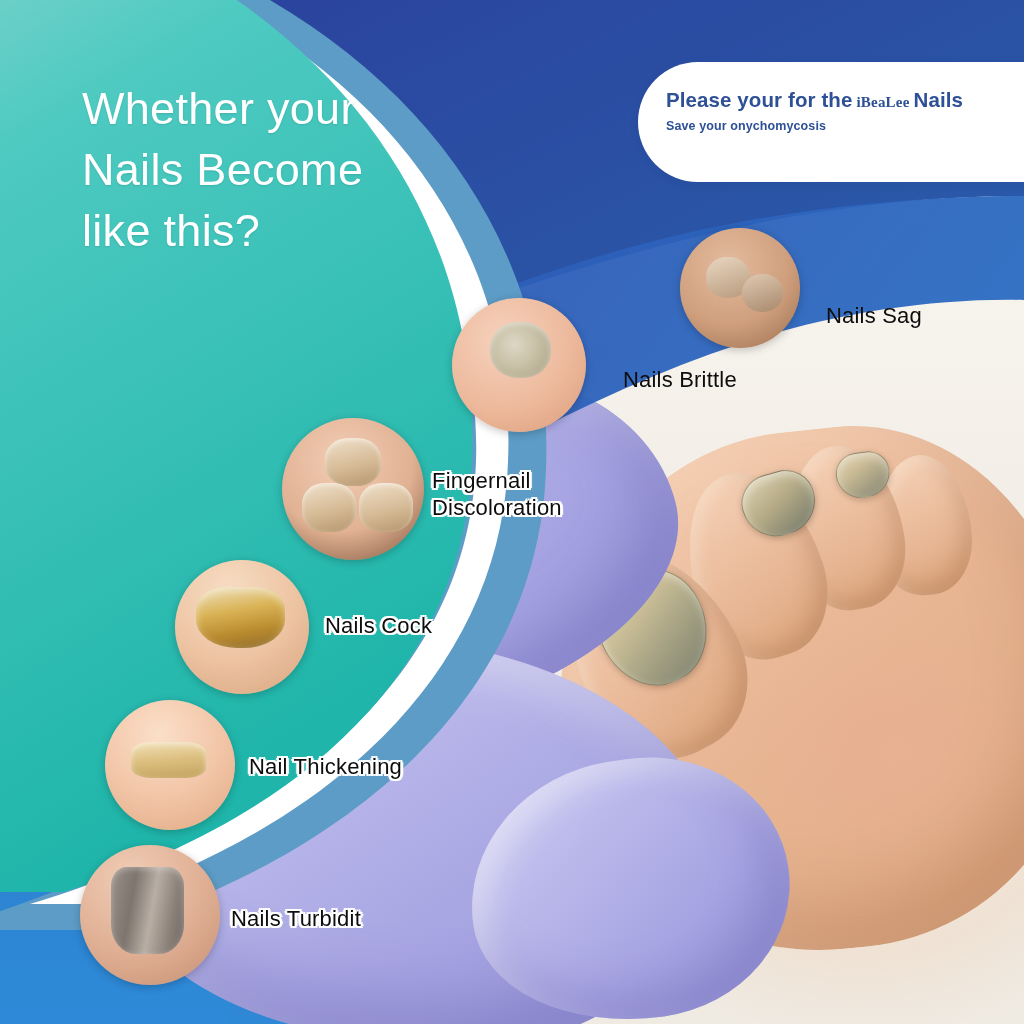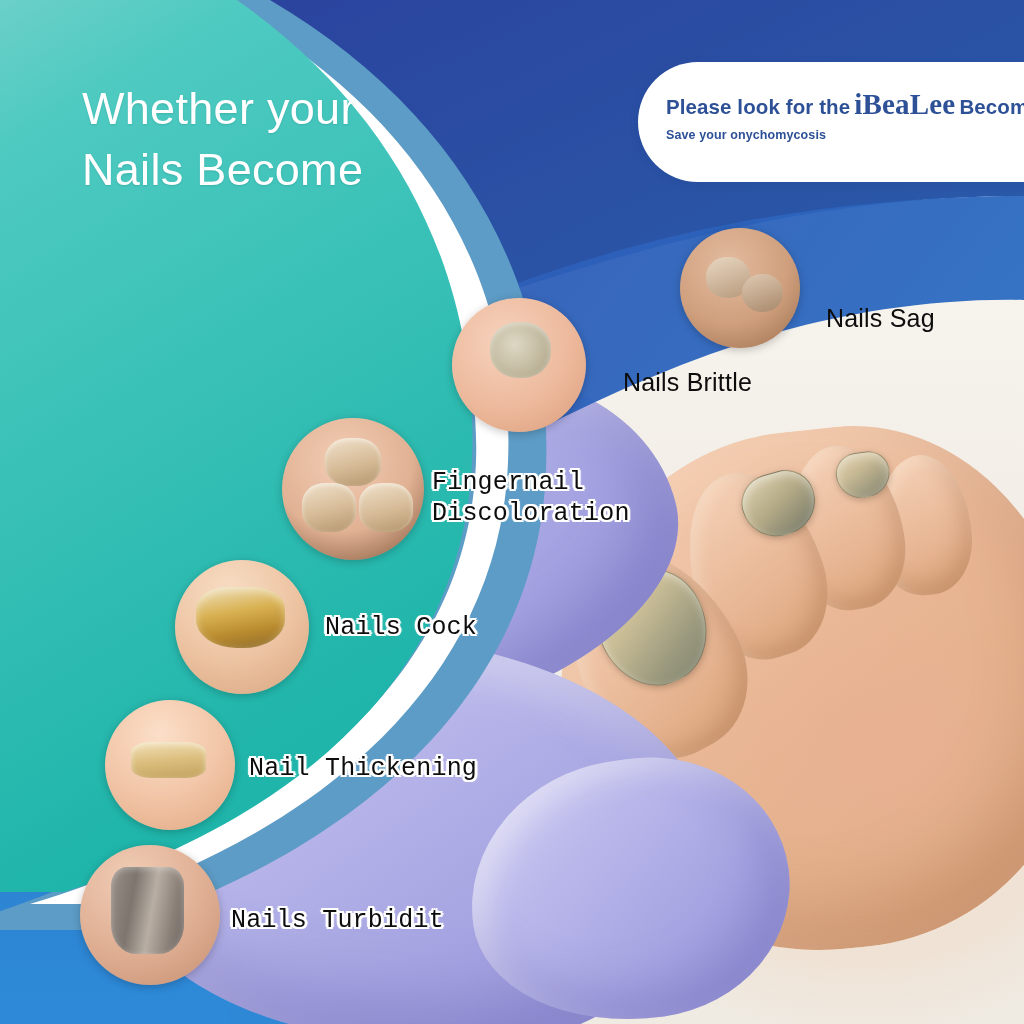--- a/index.html
+++ b/index.html
@@ -98,21 +98,21 @@
     background:#ffffff;
     border-radius:62px 0 0 62px;
     box-shadow:0 2px 10px rgba(20,50,110,.12);
     padding:26px 0 0 28px;
     box-sizing:border-box;
   }
   #banner .bline{
     font-size:20.5px;color:#2d5096;font-weight:700;letter-spacing:.1px;white-space:nowrap;
   }
   #banner .brand{
-    font-family:"Liberation Serif",serif;font-weight:700;font-size:29px;
+    font-family:"Liberation Serif",serif;font-weight:700;font-size:15px;
     letter-spacing:.2px;padding:0 4px;
   }
   #banner .bsub{
     margin-top:7px;font-size:12.5px;color:#2d5096;font-weight:700;letter-spacing:.1px;
   }
 
   
   #headline{
     position:absolute;left:82px;top:78px;width:400px;
     color:#ffffff;font-size:45px;line-height:1.36;font-weight:400;
@@ -168,29 +168,28 @@
 
   
   #inset-turbid{left:80px;top:845px;width:140px;height:140px;
     background:radial-gradient(circle at 36% 24%,#f0cdb6 0%, #dfae92 55%, #c68f72 100%);}
   #inset-turbid .plate{position:absolute;left:22%;top:16%;width:52%;height:62%;border-radius:22% 22% 34% 34%;
     background:linear-gradient(100deg,#9a9088 0%, #7d756e 30%, #b8aea4 55%, #8a8078 80%, #6d6560 100%);
     box-shadow:inset 0 2px 6px rgba(255,255,255,.35);}
 
   
   .label{
-    position:absolute;color:#0d0d0d;font-size:25px;line-height:1.22;font-weight:400;
+    position:absolute;color:#0d0d0d;font-size:22px;line-height:1.22;font-weight:400;
     letter-spacing:.2px;white-space:pre-line;
   }
   .label.stroked{
     text-shadow:
       -2px -2px 0 #fff, 2px -2px 0 #fff, -2px 2px 0 #fff, 2px 2px 0 #fff,
       -2px 0 0 #fff, 2px 0 0 #fff, 0 -2px 0 #fff, 0 2px 0 #fff,
       -3px 0 1px #fff, 3px 0 1px #fff;
-    font-family: Liberation Mono, monospace;
   }
   #lbl-sag{left:826px;top:303px;}
   #lbl-brittle{left:623px;top:367px;}
   #lbl-discolor{left:432px;top:468px;text-align:left;}
   #lbl-cock{left:325px;top:613px;}
   #lbl-thicken{left:249px;top:754px;}
   #lbl-turbid{left:231px;top:906px;}
 </style>
 </head>
 <body>
@@ -261,25 +260,26 @@
       <path d="M-300,-140 C190,-150 486,120 472,460 C464,672 300,818 64,892
                L-300,892 Z" fill="url(#tealGrad)"></path>
 
       <path d="M-20,640 C60,630 150,600 230,560 L230,1044 H-20 Z" fill="#2e80d0" opacity="0.0"></path>
     </g>
   </svg>
 
   <div id="headline">
     <div>Whether your</div>
     <div>Nails Become</div>
+    <div>like this?</div>
   </div>
 
   <div id="banner">
     <div class="bline">
-      <span>Please look for the</span><span class="brand">iBeaLee</span><span>Become</span>
+      <span>Please your for the</span><span class="brand">iBeaLee</span><span>Nails</span>
     </div>
     <div class="bsub">Save your onychomycosis</div>
   </div>
 
   <div class="inset" id="inset-brittle">
     <div class="plate"></div>
   </div>
   <div class="inset" id="inset-sag">
     <div class="plate"></div>
     <div class="plate2"></div>

